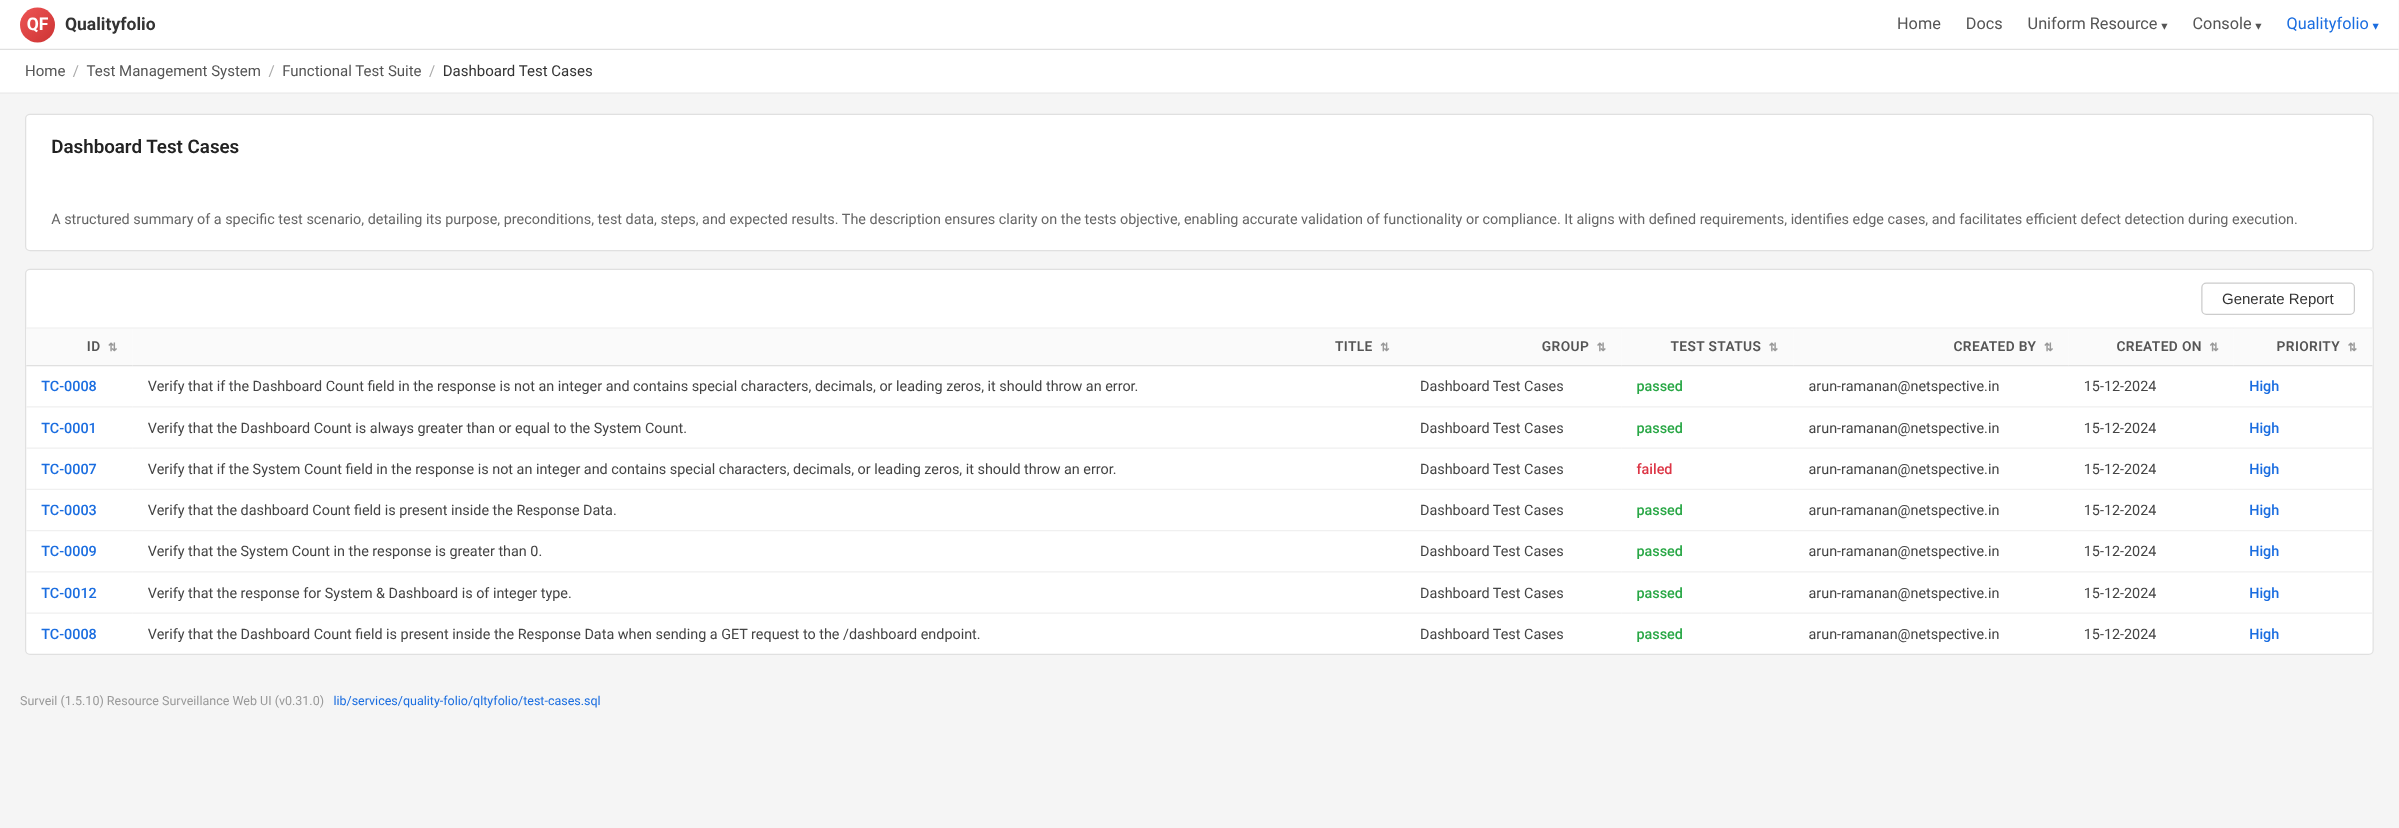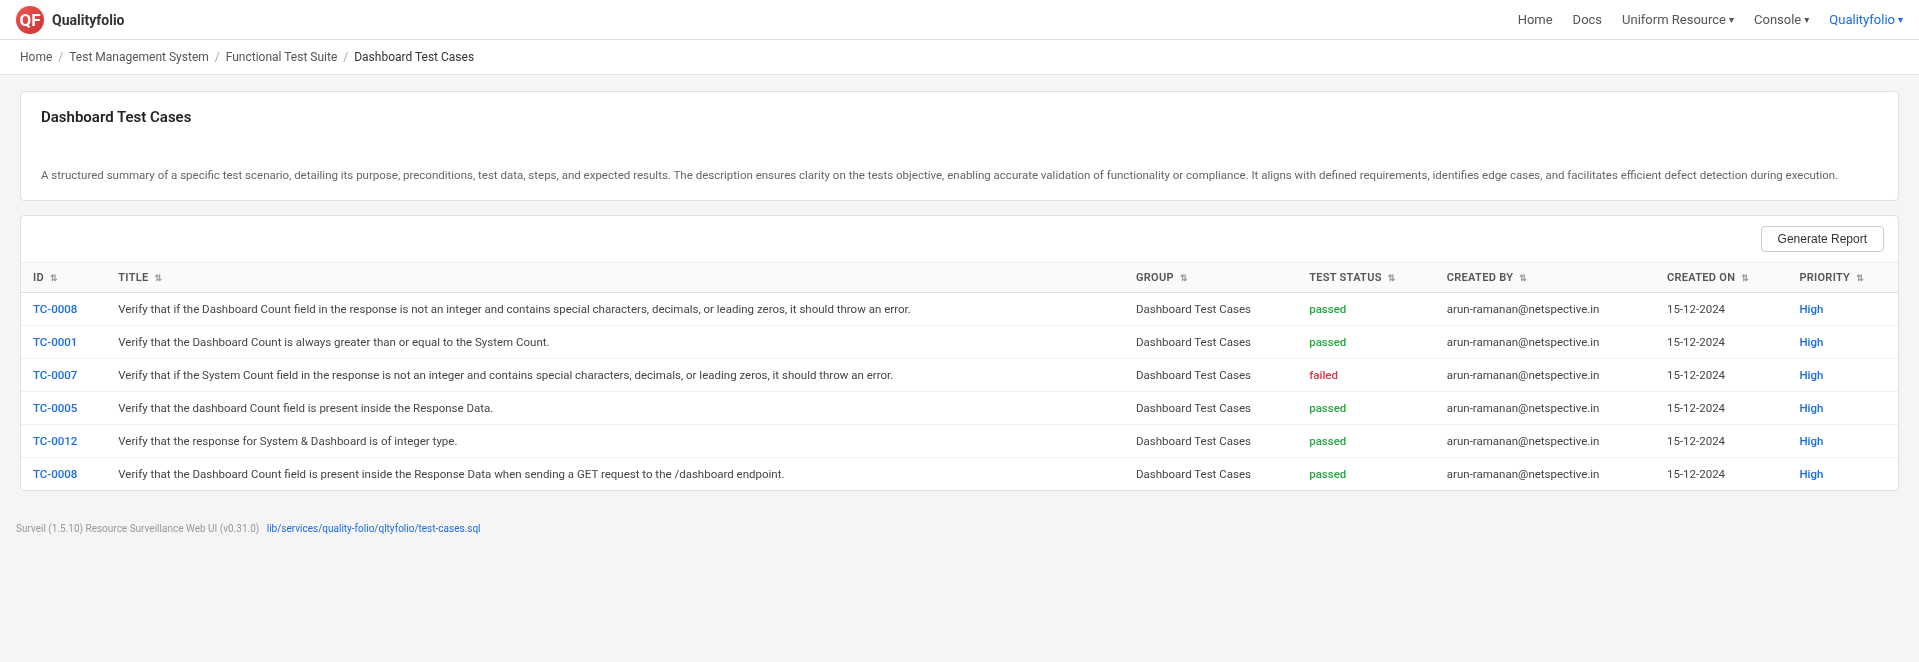--- a/index.html
+++ b/index.html
@@ -26,36 +26,36 @@
     .brand-logo {
       width: 28px;
       height: 28px;
       background: linear-gradient(135deg, #e55, #c33);
       border-radius: 50%;
       display: flex;
       align-items: center;
       justify-content: center;
       color: #fff;
       font-weight: 700;
-      font-size: 17px;
+      font-size: 14px;
     }
     .navbar-nav {
       display: flex;
       align-items: center;
       gap: 20px;
     }
     .nav-item {
       color: #555;
       font-size: 13px;
       cursor: pointer;
       text-decoration: none;
     }
     .nav-item-dropdown {
       display: flex;
-      align-items: center;
+      align-items: flex-end;
       gap: 3px;
       color: #555;
       font-size: 13px;
       cursor: pointer;
     }
     .nav-item-dropdown.active { color: #1a6de0; }
     .chevron { font-size: 10px; }
 
     
     .breadcrumb {
@@ -125,21 +125,21 @@
       width: 100%;
       border-collapse: collapse;
       font-size: 11.5px;
     }
     thead tr {
       background: #fafafa;
       border-bottom: 1px solid #e0e0e0;
     }
     thead th {
       padding: 8px 12px;
-      text-align: left;
+      text-align: right;
       font-weight: 600;
       color: #555;
       font-size: 11px;
       text-transform: uppercase;
       letter-spacing: 0.3px;
       white-space: nowrap;
       border-bottom: 1px solid #e0e0e0;
     }
     thead th .sort-icon {
       margin-left: 3px;
@@ -299,23 +299,38 @@
       <span class="status-failed">failed</span>
     </td>
     <td>arun-ramanan@netspective.in</td>
     <td>15-12-2024</td>
     <td>
       <span class="priority-high">High</span>
     </td>
   </tr>
           <tr>
     <td>
-      <a class="tc-link">TC-0005</a>
+      <a class="tc-link">TC-0003</a>
     </td>
     <td>Verify that the dashboard Count field is present inside the Response Data.</td>
+    <td>Dashboard Test Cases</td>
+    <td>
+      <span class="status-passed">passed</span>
+    </td>
+    <td>arun-ramanan@netspective.in</td>
+    <td>15-12-2024</td>
+    <td>
+      <span class="priority-high">High</span>
+    </td>
+  </tr>
+          <tr>
+    <td>
+      <a class="tc-link">TC-0009</a>
+    </td>
+    <td>Verify that the System Count in the response is greater than 0.</td>
     <td>Dashboard Test Cases</td>
     <td>
       <span class="status-passed">passed</span>
     </td>
     <td>arun-ramanan@netspective.in</td>
     <td>15-12-2024</td>
     <td>
       <span class="priority-high">High</span>
     </td>
   </tr>

